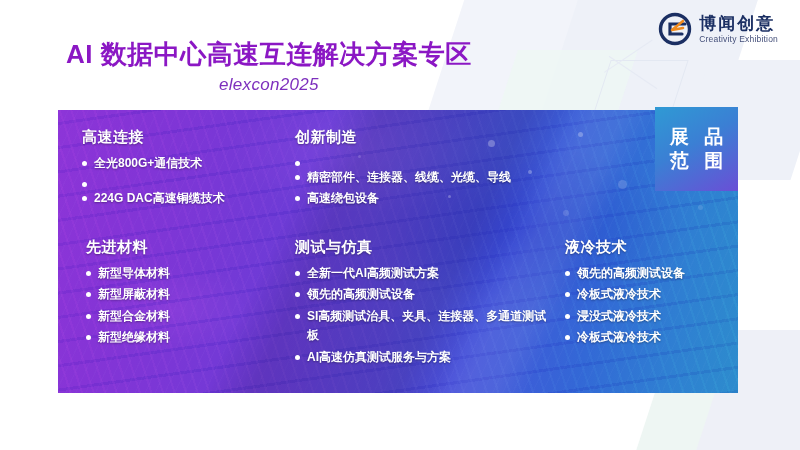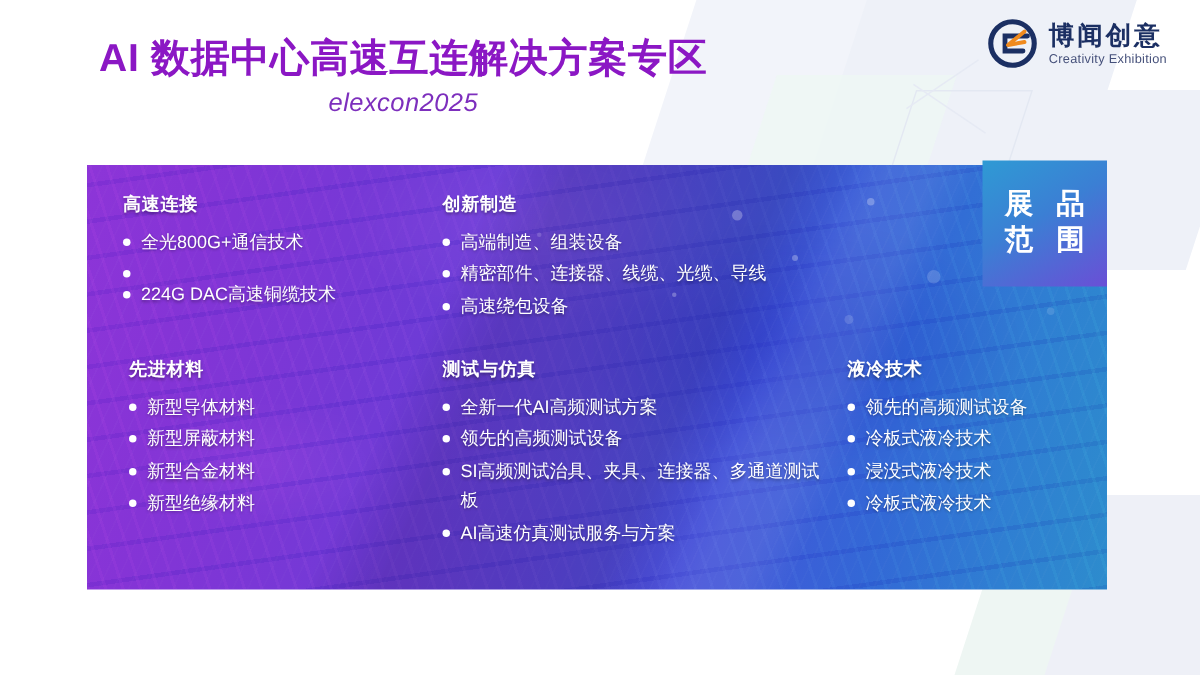--- a/index.html
+++ b/index.html
@@ -53,21 +53,21 @@
   }
   .shape-x1, .shape-x2 {
     position: absolute; background: #e6eaf4; height: 1px; width: 58px;
   }
   .shape-x1 { left: 604px; top: 72px; transform: rotate(34deg); }
   .shape-x2 { left: 604px; top: 72px; transform: rotate(-34deg); transform-origin: left top; }
 
   
   .header { position: absolute; left: 0; top: 0; width: 800px; height: 108px; }
 
-  .title-block { position: absolute; left: 66px; top: 24px; }
+  .title-block { position: absolute; left: 66px; top: 40px; }
   .main-title {
     font-size: 26px; font-weight: bold; color: #8b17c4;
     letter-spacing: .5px; white-space: nowrap; line-height: 1.15;
   }
   .sub-title {
     font-size: 17px; font-style: italic; color: #7d2fbd;
     margin-top: 5px; letter-spacing: .3px; text-align: center;
   }
 
   .logo { position: absolute; right: 22px; top: 12px; display: flex; align-items: center; gap: 7px; }
@@ -105,35 +105,35 @@
   .panel-dots { position: absolute; inset: 0; opacity: .5; }
   .panel-dots i {
     position: absolute; display: block; border-radius: 50%;
     background: rgba(255,255,255,.55);
   }
 
   
   .grid { position: absolute; inset: 0; }
   .col { position: absolute; color: #fff; }
   .col-h {
-    font-size: 12px; font-weight: bold; color: #ffffff;
+    font-size: 15px; font-weight: bold; color: #ffffff;
     margin-bottom: 7px; letter-spacing: .5px;
     text-shadow: 0 1px 2px rgba(0,0,0,.35);
   }
   .li {
     display: flex; align-items: flex-start; gap: 7px;
     font-size: 12px; line-height: 1.62; color: #ffffff;
     text-shadow: 0 1px 2px rgba(0,0,0,.35);
     margin-bottom: 2px;
   }
   .dot {
     width: 5px; height: 5px; border-radius: 50%; background: #fff;
     flex: 0 0 5px; margin-top: 7px;
   }
-  .li-text { white-space: pre-line; }
+  .li-text { white-space: pre-line; font-weight: bold; }
 
   .c1 { left: 24px; top: 18px;  width: 215px; }
   .c2 { left: 237px; top: 18px; width: 265px; }
   .c3 { left: 28px; top: 128px; width: 215px; }
   .c4 { left: 237px; top: 128px; width: 260px; }
   .c5 { left: 507px; top: 128px; width: 175px; }
 
   
   .badge {
     position: absolute; left: 655px; top: 107px; width: 83px; height: 84px;
@@ -209,21 +209,20 @@
       <div class="li">
         <span class="dot"></span>
         <span class="li-text">224G DAC高速铜缆技术</span>
       </div>
     </div>
 
     <div class="col c2">
       <div class="col-h">创新制造</div>
       <div class="li">
         <span class="dot"></span>
-        <span class="li-text">高端制造、组装设备</span>
       </div>
       <div class="li">
         <span class="dot"></span>
         <span class="li-text">精密部件、连接器、线缆、光缆、导线</span>
       </div>
       <div class="li">
         <span class="dot"></span>
         <span class="li-text">高速绕包设备</span>
       </div>
     </div>

